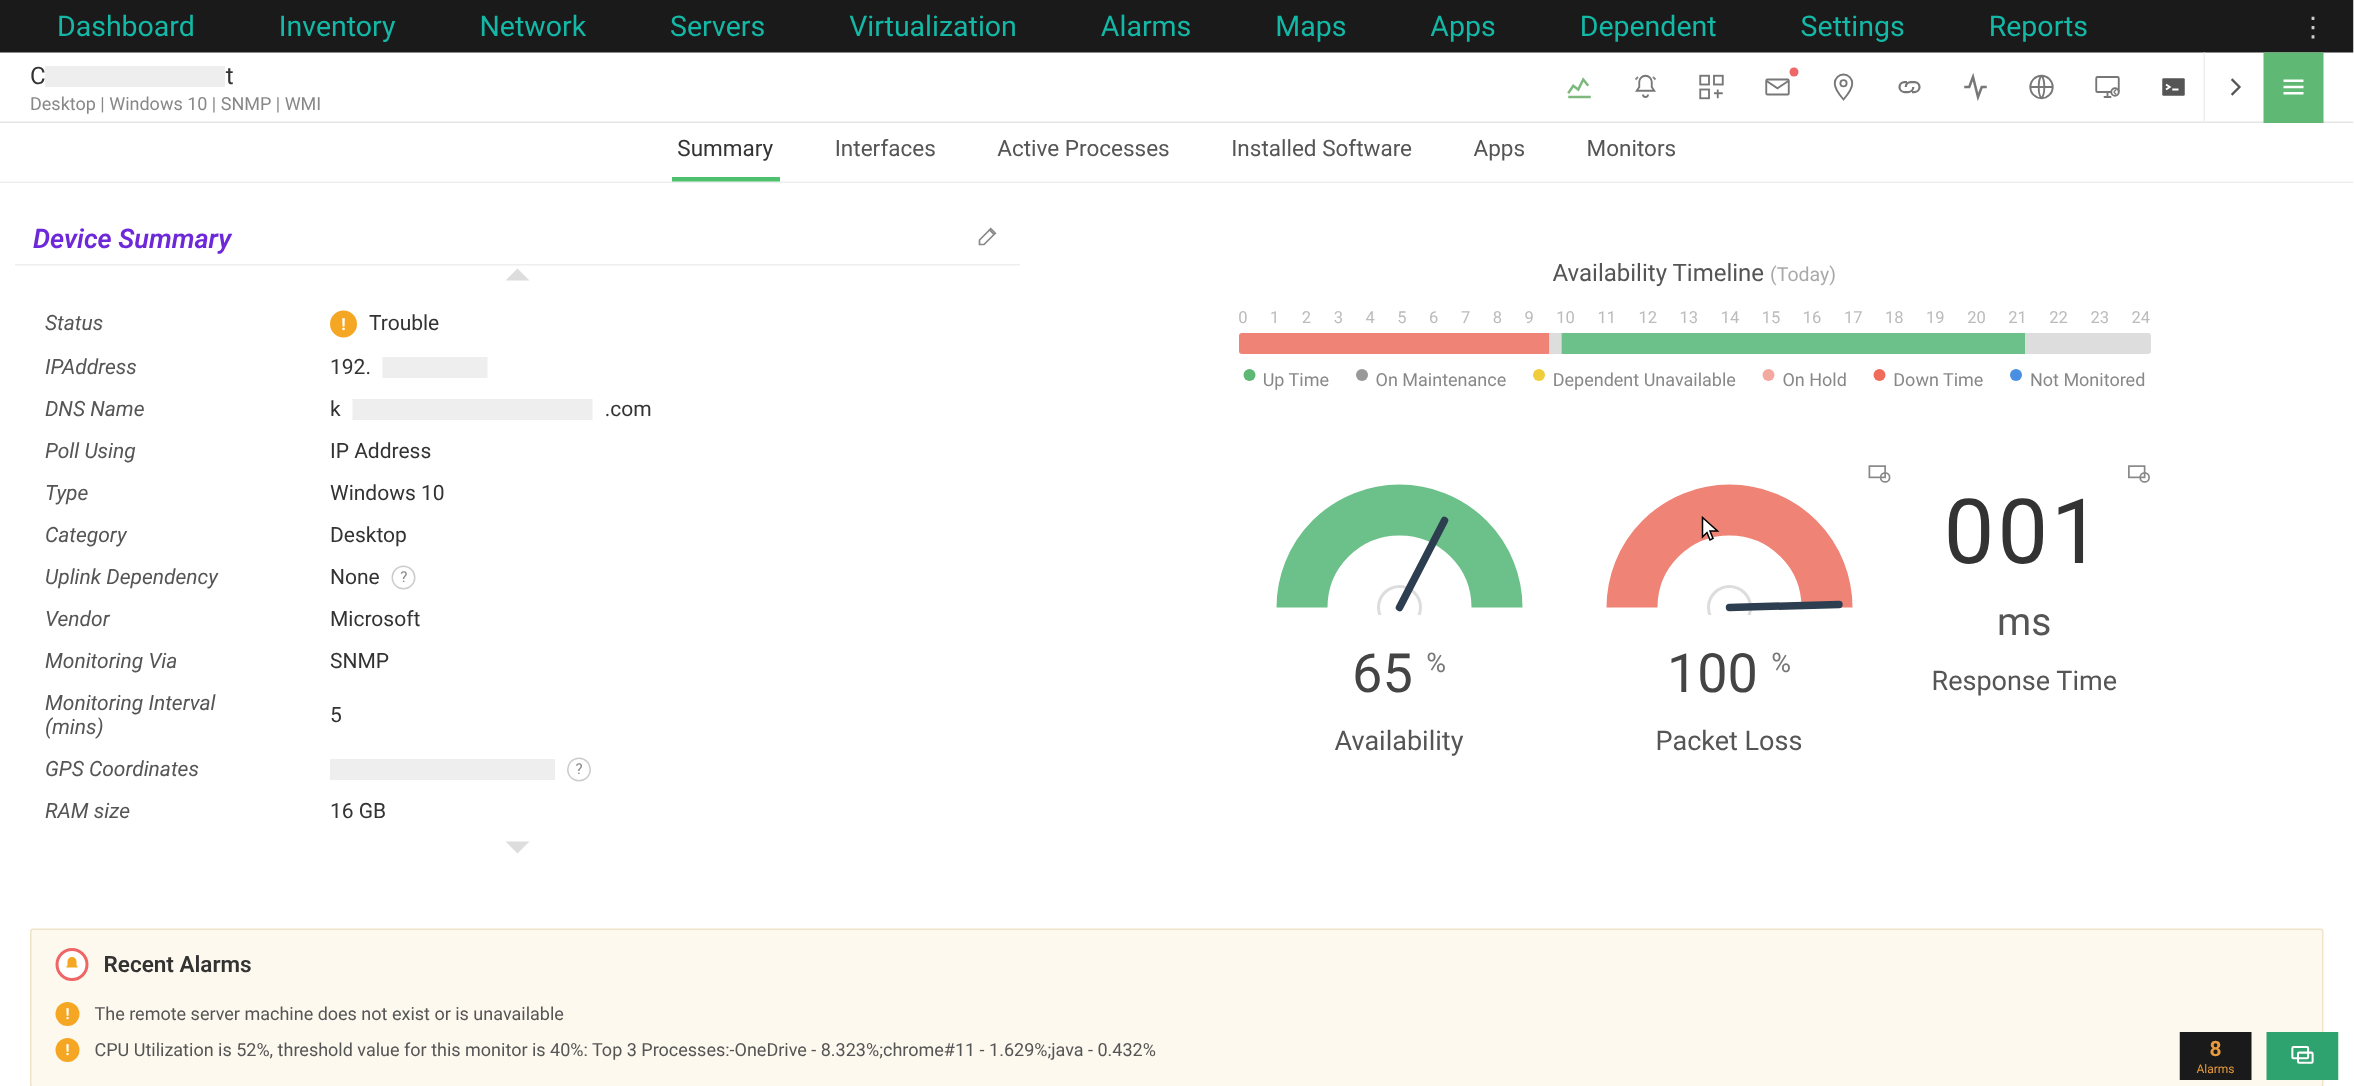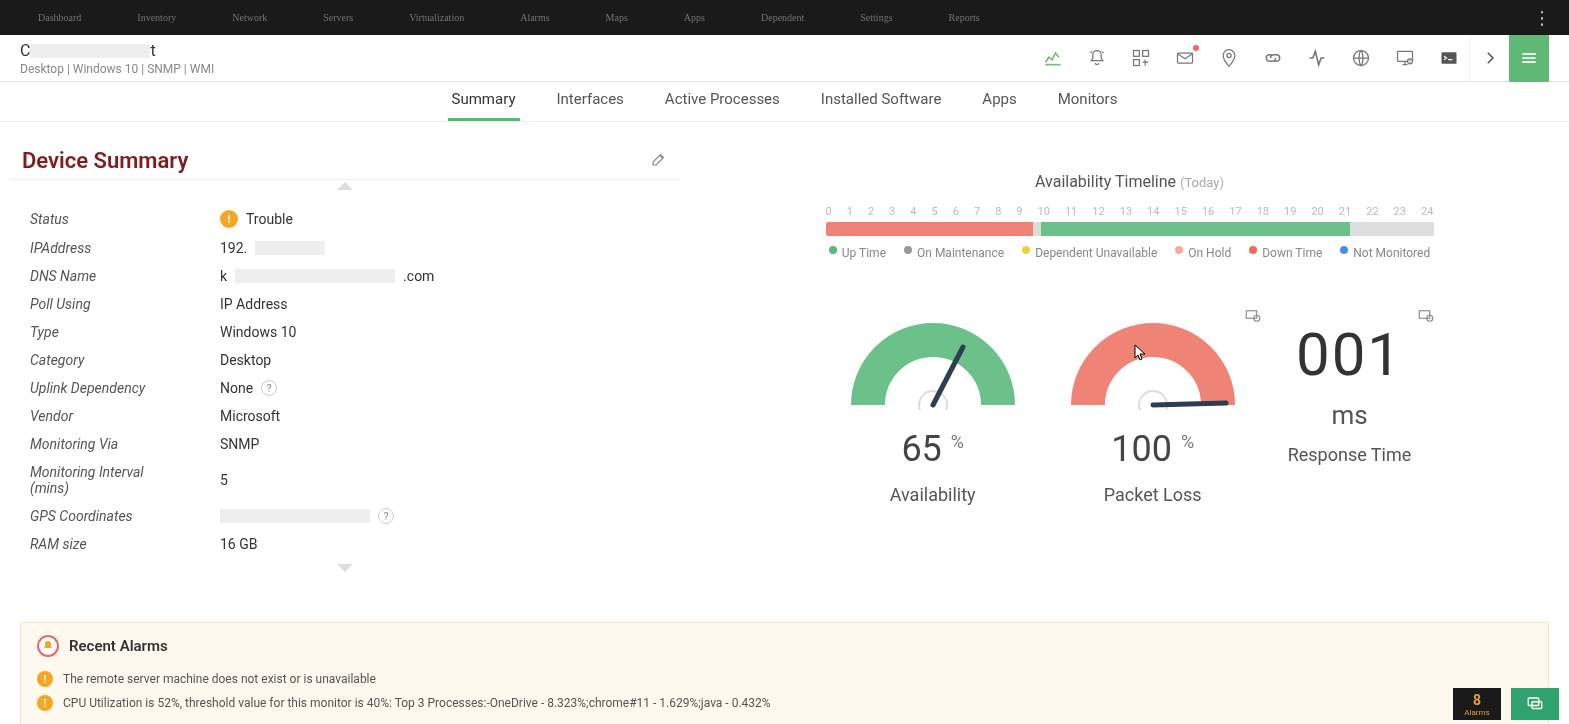--- a/index.html
+++ b/index.html
@@ -1,20 +1,20 @@
 <!DOCTYPE html>
 <html><head>
 <meta charset="utf-8">
 <style>
   *{box-sizing:border-box;margin:0;padding:0;font-family:-apple-system,BlinkMacSystemFont,"Segoe UI",Roboto,Arial,sans-serif;}
   body{background:#fff;color:#333;width:1569px;}
   
   
   .topnav{background:#1a1a1a;height:35px;display:flex;align-items:center;padding:0 10px;}
-  .topnav-item{color:#737373;font-size:10px;padding:0 28px;cursor:pointer;height:35px;display:flex;align-items:center;font-family:Liberation Serif, serif;}
+  .topnav-item{color:#14b8a6;font-size:19px;padding:0 28px;cursor:pointer;height:35px;display:flex;align-items:center;}
   .topnav-spacer{flex:1;}
   .topnav-dots{color:#ccc;font-size:18px;padding:0 8px;cursor:pointer;}
   
   
   .device-header{height:47px;display:flex;align-items:center;padding:0 20px;border-bottom:1px solid #e5e5e5;}
   .device-title-block{flex:1;}
   .device-name{font-size:16px;color:#333;}
   .device-meta{font-size:12px;color:#888;margin-top:2px;}
   .header-icons{display:flex;align-items:center;gap:4px;}
   .header-icon{width:40px;height:30px;display:flex;align-items:center;justify-content:center;cursor:pointer;color:#777;}
@@ -25,21 +25,21 @@
   
   
   .tabs{display:flex;justify-content:center;gap:33px;border-bottom:1px solid #eee;height:40px;align-items:flex-end;}
   .tab{font-size:15px;color:#555;padding:0 4px 10px;cursor:pointer;border-bottom:3px solid transparent;}
   .tab.active{color:#333;border-bottom-color:#4dc16d;}
   
   
   .content{padding:20px 10px 10px;}
   .summary-card{width:670px;margin-left:0;}
   .summary-head{display:flex;align-items:center;padding:6px 12px;border-bottom:1px solid #eee;}
-  .summary-title{font-size:22px;font-weight:600;color:#7f1d1d;flex:1;}
+  .summary-title{font-size:18px;font-weight:600;color:#6d28d9;flex:1;font-style:italic;}
   .edit-icon{color:#888;cursor:pointer;}
   
   .two-col{display:flex;gap:20px;align-items:flex-start;}
   .left-col{width:670px;}
   .right-col{flex:1;padding-top:30px;}
   
   .props{padding:30px 20px 20px;position:relative;}
   .prop-row{display:flex;align-items:center;margin-bottom:12px;font-size:14px;}
   .prop-label{width:190px;text-align:left;color:#555;padding-right:40px;font-style:italic;}
   .prop-value{color:#333;display:flex;align-items:center;gap:8px;}

